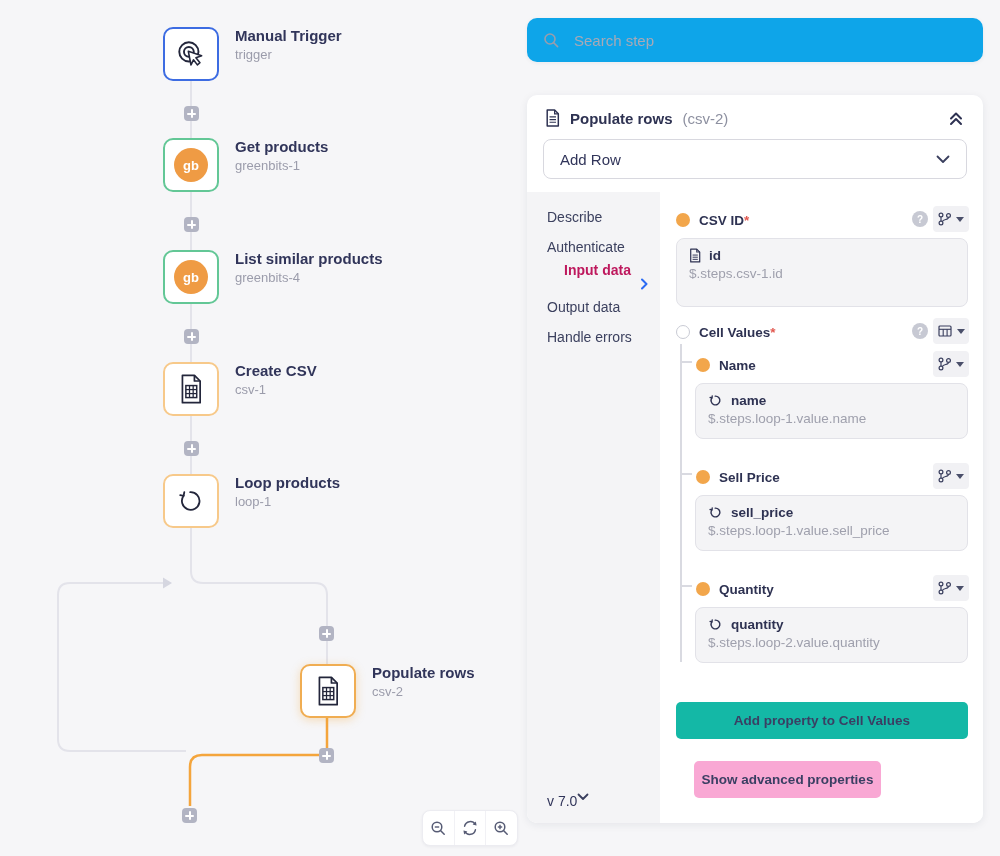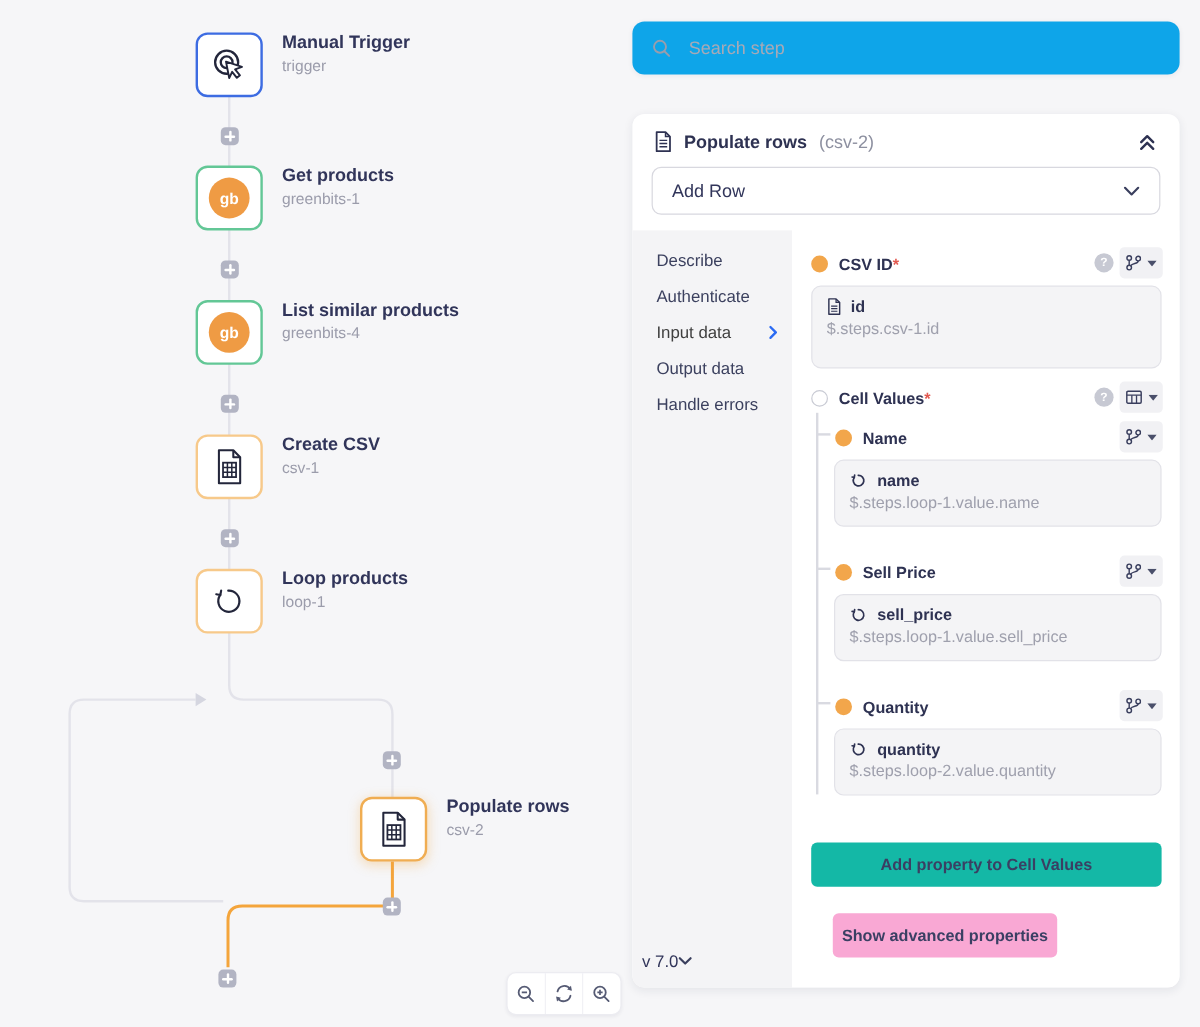--- a/index.html
+++ b/index.html
@@ -44,23 +44,23 @@
   .collapse-btn{margin-left:auto;cursor:pointer;display:flex;align-items:center;}
 
   .op-select{margin:2px 16px 13px 16px;height:38px;border:1px solid #d8d8df;border-radius:8px;
     display:flex;align-items:center;padding:0 16px;font-size:15px;color:#31355a;cursor:pointer;}
   .op-select .sel-caret{margin-left:auto;display:flex;align-items:center;}
 
   .panel-body{flex:1;display:flex;min-height:0;}
   .side-tabs{width:133px;background:#f4f4f6;position:relative;padding-top:10px;box-sizing:border-box;flex-shrink:0;}
   .tab{height:30px;display:flex;align-items:center;padding-left:20px;padding-right:12px;
     font-size:14px;color:#3c415f;cursor:pointer;}
-  .tab.active{color:#404040;font-weight:normal;}
+  .tab.active{color:#be185d;font-weight:bold;flex-direction:column;}
   .tab .tab-caret{margin-left:auto;display:flex;align-items:center;}
-  .version{position:absolute;left:8px;bottom:14px;display:flex;align-items:center;
+  .version{position:absolute;left:20px;bottom:14px;display:flex;align-items:flex-start;
     font-size:14px;color:#31355a;cursor:pointer;}
 
   .content{flex:1;position:relative;background:#fff;}
   .field-row{position:absolute;display:flex;align-items:center;}
   .dot{width:14px;height:14px;border-radius:50%;background:#f2a64b;flex-shrink:0;}
   .dot.hollow{background:#fff;border:1.5px solid #c9cbd4;box-sizing:border-box;}
   .f-label{font-size:13.5px;font-weight:bold;color:#2e3252;margin-left:9px;white-space:nowrap;}
   .req{color:#e25950;font-weight:bold;}
   .help-dot{width:16px;height:16px;border-radius:50%;background:#c7c9d3;color:#fff;font-size:10px;font-weight:bold;
     display:flex;align-items:center;justify-content:center;cursor:pointer;}

